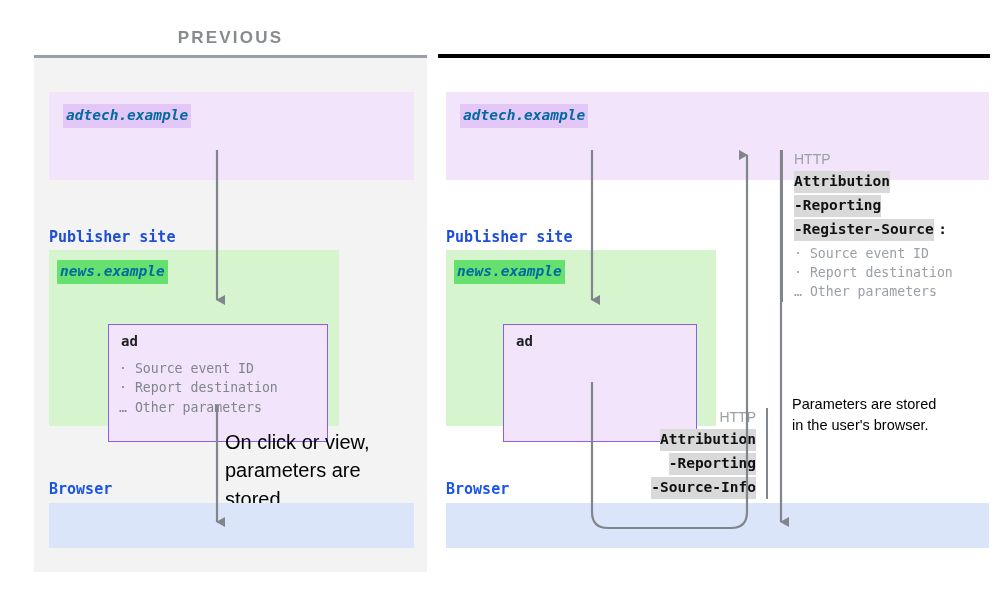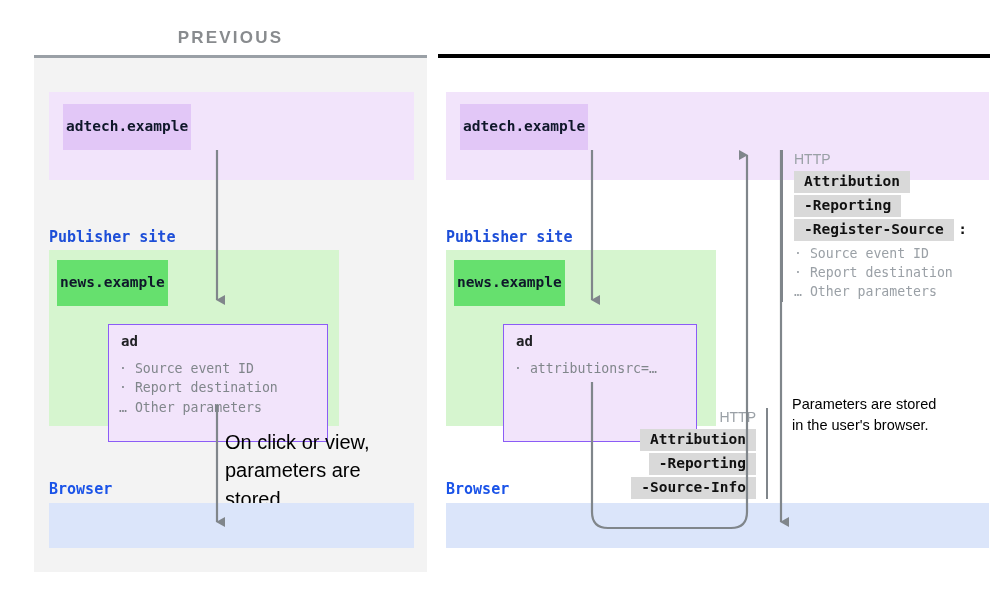--- a/index.html
+++ b/index.html
@@ -37,25 +37,26 @@
   
   .adtech{
     position:absolute;
     background:#f2e4fb;
   }
   .adtech.prev{left:33px;top:92px;width:365px;height:88px;}
   .adtech.curr{left:430px;top:92px;width:543px;height:88px;}
 
   .code-chip{
     font-family:"DejaVu Sans Mono", monospace;
+    font-style:italic;
     font-weight:bold;
     font-size:14.5px;
-    color:#0f172a;
+    color:#0369a1;
     display:inline-block;
-    padding:13px 3px;
+    padding:2px 3px;
     line-height:1.35;
   }
   .chip-purple{background:#e2c7f7;}
   .chip-green{background:#66e06e;}
 
   .adtech .code-chip{position:absolute;left:14px;top:12px;}
 
   
   .pub-label{
     position:absolute;
@@ -129,21 +130,21 @@
   .http-right .pad{padding-left:11px;}
   .http-word{
     font-family:"Liberation Sans", sans-serif;
     font-size:14px;color:#9aa0a6;line-height:1.35;
   }
   .hdr-line{line-height:1.5;}
   .hdr-chip{
     font-family:"DejaVu Sans Mono", monospace;
     font-weight:bold;font-size:14.5px;color:#111111;
     background:#d9d9d9;
-    display:inline-block;padding:0 10px;
+    display:inline-block;padding:0 0;
   }
   .hdr-colon{
     font-family:"DejaVu Sans Mono", monospace;
     font-weight:bold;font-size:14.5px;color:#111111;
   }
   .hdr-params{
     font-family:"DejaVu Sans Mono", monospace;
     font-size:13.2px;color:#9aa0a6;line-height:1.46;
     white-space:pre;margin-top:3px;
   }
@@ -207,21 +208,20 @@
   </div>
 
   <div class="pub-label curr">Publisher site</div>
 
   <div class="pub-box curr">
     <span class="code-chip chip-green">news.example</span>
   </div>
 
   <div class="ad-box curr">
     <div class="ad-title">ad</div>
-    <div class="ad-list">· attributionsrc=…</div>
   </div>
 
   <div class="http-left">
     <span class="http-word">HTTP</span>
     <div class="hdr-line">
       <span class="hdr-chip">Attribution</span>
     </div>
     <div class="hdr-line">
       <span class="hdr-chip">-Reporting</span>
     </div>

